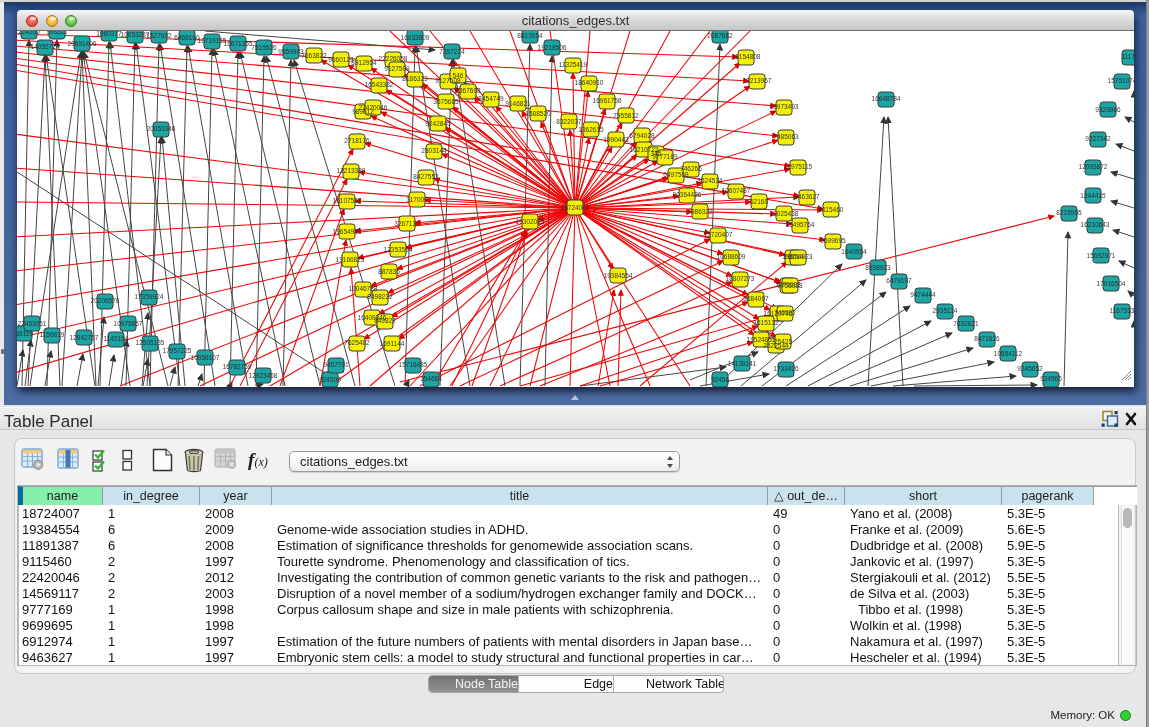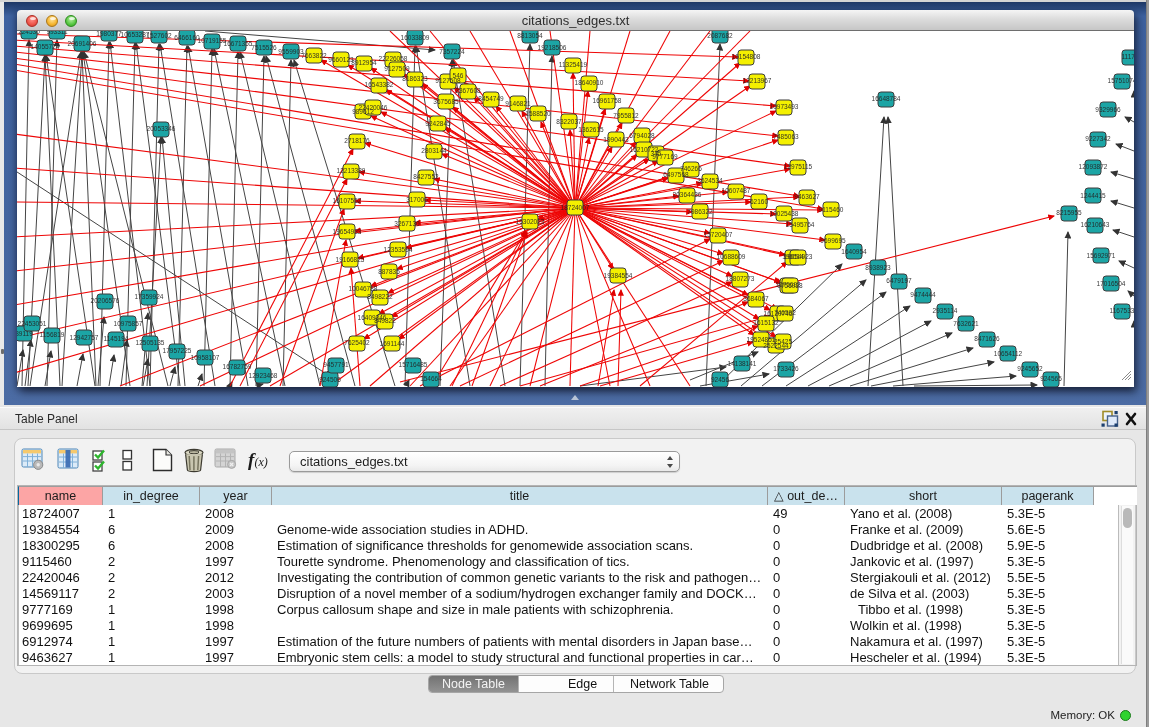--- a/index.html
+++ b/index.html
@@ -37,21 +37,21 @@
   
   #splitarrow { left:571px; top:395px; width:0; height:0;
       border-left:4px solid transparent; border-right:4px solid transparent;
       border-bottom:5px solid #b9c4d6; }
 
   
   #southbg { left:0; top:405px; width:1146px; height:322px; background:#e7e7e7; }
   #tpheader { left:0; top:407px; width:1146px; height:23px;
       background:linear-gradient(#f0f0f0,#e2e2e2); border-top:1px solid #fbfbfb;
       border-bottom:1px solid #c6c6c6; }
-  #tpheader .txt { position:absolute; left:15px; top:4px; font-size:12px; color:#2a2a2a; }
+  #tpheader .txt { position:absolute; left:4px; top:4px; font-size:17px; color:#2a2a2a; }
   #panel { left:14px; top:438px; width:1122px; height:236px; background:#f2f2f2;
       border:1px solid #c9c9c9; border-radius:8px; }
   .hcell { position:absolute; top:486px; height:19px; font-size:12.5px; color:#1c1c1c;
       text-align:center; line-height:19px; border-right:1px solid #9c9c9c;
       background:#c9e2ed; border-top:1px solid #9c9c9c; }
   #tbody { left:18px; top:505px; width:1101px; height:160px; background:#fff;
       border-left:1px solid #bbb; border-right:1px solid #bbb; }
   .trow { position:absolute; left:0; width:1119px; height:16px; }
   .trow span { position:absolute; top:0; font-size:13px; color:#111; white-space:nowrap;
       line-height:16px; }
@@ -59,21 +59,21 @@
       border:1px solid #b4b4b4; background:transparent; }
   #vsb { left:1121px; top:506px; width:12px; height:158px; background:#fafafa;
       border-left:1px solid #ddd; }
   #vsbthumb { left:1123px; top:508px; width:9px; height:20px; background:#b9b9b9;
       border-radius:5px; }
 
   
   #tabs { left:428px; top:675px; width:296px; height:18px; border:1px solid #a6a6a6;
       border-radius:4px; background:#fdfdfd; overflow:hidden; }
   .tab { position:absolute; top:0; height:18px; font-size:12.5px; line-height:17px;
-      text-align:center; color:#111; }
+      text-align:right; color:#111; }
   #tab1 { left:0; width:89px; background:linear-gradient(#737373,#969696); color:#f4f4f4; }
   #tab2 { left:89px; width:95px; border-left:1px solid #b5b5b5;padding-left:33px; }
   #tab3 { left:184px; width:112px; border-left:1px solid #b5b5b5; }
 
   
   #mem { right:34px; top:709px; font-size:11.5px; color:#222; }
   #memdot { left:1120px; top:710px; width:11px; height:11px; border-radius:50%;
       background:#2fd32f; border:1px solid #1a7a1a; }
 
   
@@ -690,21 +690,21 @@
   </svg>
 
   <div class="abs" style="left:289px;top:451px;width:391px;height:21px;background:linear-gradient(#ffffff,#f4f4f4 70%,#e9e9e9);border:1px solid #9a9a9a;border-radius:5px;box-shadow:0 1px 1px rgba(0,0,0,0.15)"></div>
   <div class="abs" style="left:300px;top:454px;font-size:13px;color:#1d1d1d">citations_edges.txt</div>
   <svg class="abs" style="left:662px;top:454px" width="16" height="16">
     <path d="M8 2 L11 6 H5 Z" fill="#4a4a4a"></path>
     <path d="M8 14 L11 10 H5 Z" fill="#4a4a4a"></path>
   </svg>
 
   <div class="abs" id="tablewrap_border"></div>
-  <div class="hcell" style="left:18px;width:85px;background:#fca5a5;border-left:1px solid #0369a1">name</div>
+  <div class="hcell" style="left:18px;width:85px;background:#86efac;border-left:5px solid #0369a1">name</div>
   <div class="hcell" style="left:103px;width:97px">in_degree</div>
   <div class="hcell" style="left:200px;width:72px">year</div>
   <div class="hcell" style="left:272px;width:496px">title</div>
   <div class="hcell" style="left:768px;width:77px">△ out_de…</div>
   <div class="hcell" style="left:845px;width:157px">short</div>
   <div class="hcell" style="left:1002px;width:92px">pagerank</div>
   <div class="abs" style="left:1094px;top:486px;width:43px;height:19px;background:#fff;border-top:1px solid #9c9c9c"></div>
 
   <div class="abs" id="tbody"></div>
 <div class="trow" style="top:506px">
@@ -718,21 +718,21 @@
 <div class="trow" style="top:522px">
       <span style="left:22px">19384554</span>
       <span style="left:108px">6</span>
       <span style="left:205px">2009</span>
       <span style="left:277px">Genome-wide association studies in ADHD.</span>
       <span style="left:773px">0</span>
       <span style="left:850px">Franke et al. (2009)</span>
       <span style="left:1007px">5.6E-5</span>
     </div>
 <div class="trow" style="top:538px">
-      <span style="left:22px">18300295</span>
+      <span style="left:22px">11891387</span>
       <span style="left:108px">6</span>
       <span style="left:205px">2008</span>
       <span style="left:277px">Estimation of significance thresholds for genomewide association scans.</span>
       <span style="left:773px">0</span>
       <span style="left:850px">Dudbridge et al. (2008)</span>
       <span style="left:1007px">5.9E-5</span>
     </div>
 <div class="trow" style="top:554px">
       <span style="left:22px">9115460</span>
       <span style="left:108px">2</span>

